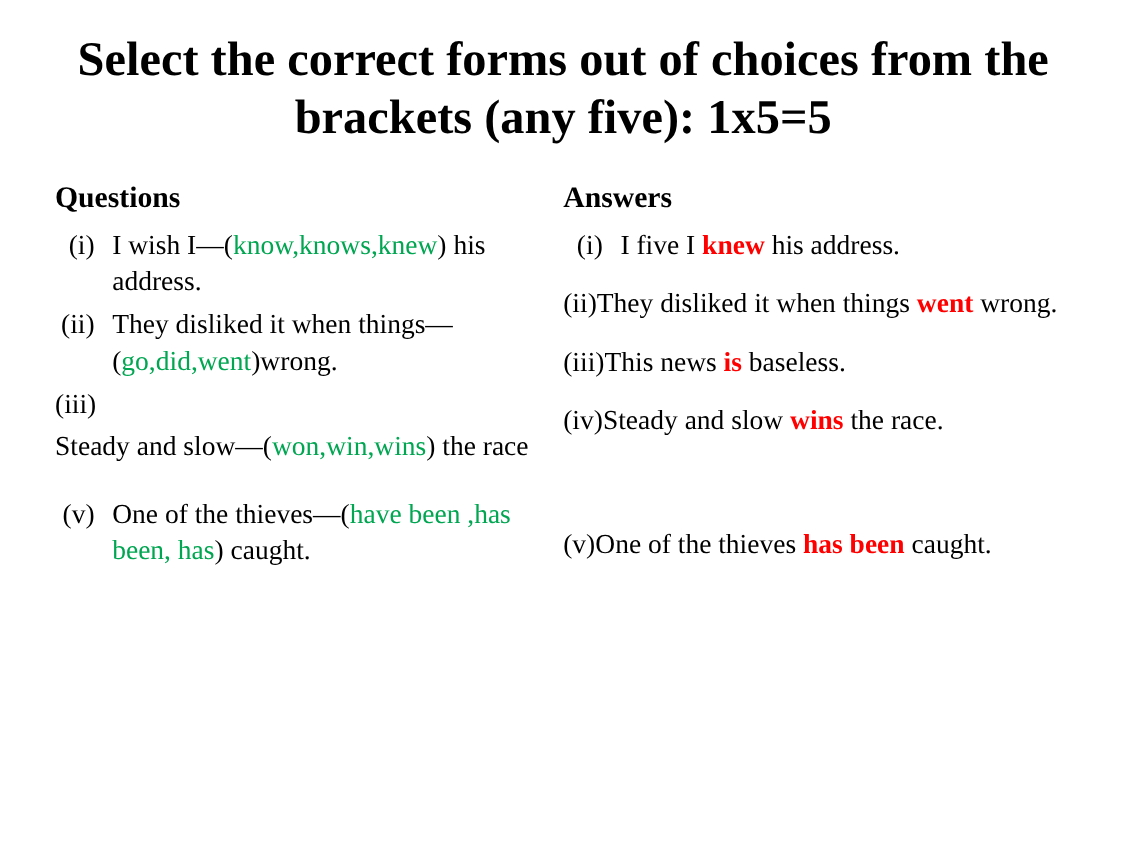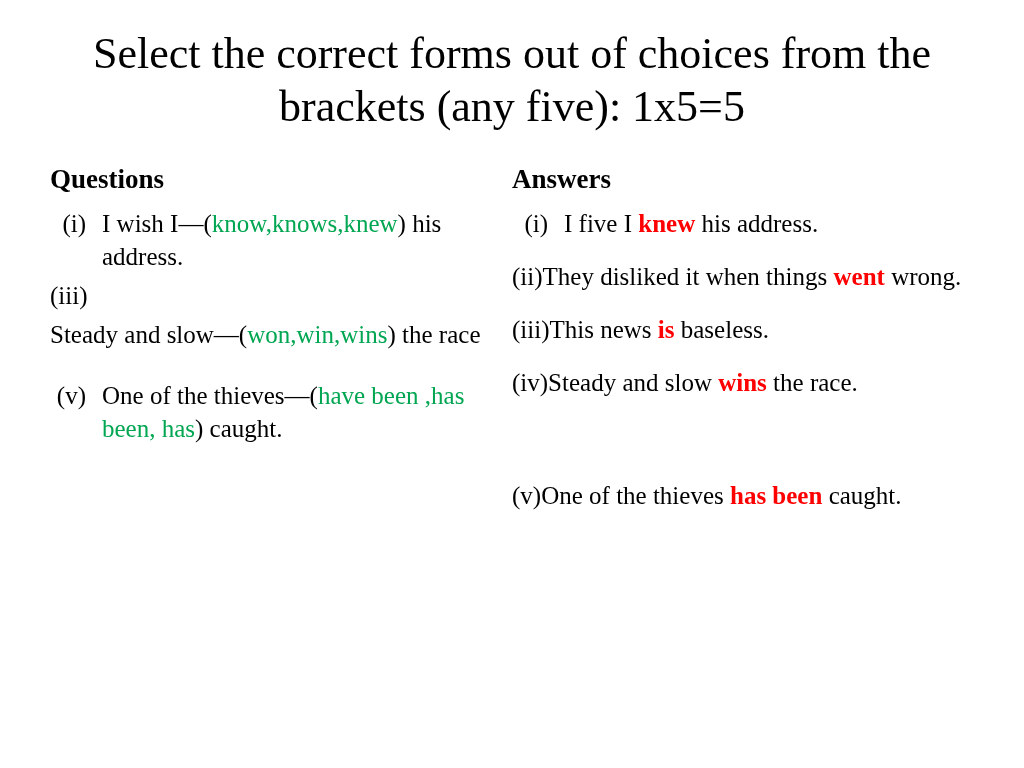--- a/index.html
+++ b/index.html
@@ -8,21 +8,21 @@
     height: 768px;
     background: #ffffff;
     font-family: "Times New Roman", Times, serif;
     color: #000000;
     padding: 28px 50px 30px 50px;
     overflow: hidden;
   }
   .title {
     text-align: center;
     font-size: 44px;
-    font-weight: 400;
+    font-weight: 700;
     line-height: 1.2;
     margin-bottom: 26px;
   }
   .columns {
     display: flex;
     margin-top: 28px;
   }
   .col {
     flex: 1;
     font-size: 25px;
@@ -72,20 +72,26 @@
   <div class="col">
     <div class="col-header">Questions</div>
 
     <div class="q-item">
       <div class="q-marker">(i)</div>
       <div class="q-body">
         <span>I wish I—(</span><span class="green">know,knows,knew</span><span>) his address.</span>
       </div>
     </div>
 
+    <div class="q-item">
+      <div class="q-marker">(ii)</div>
+      <div class="q-body">
+        <span>They disliked it when things—(</span><span class="green">go,did,went</span><span>)wrong.</span>
+      </div>
+    </div>
 
     <div class="q-item">
       <div class="q-marker">(iii)</div>
     </div>
 
     <div class="q-item">
       <div class="q-body">
         <span>Steady and slow—(</span><span class="green">won,win,wins</span><span>) the race</span>
       </div>
     </div>

